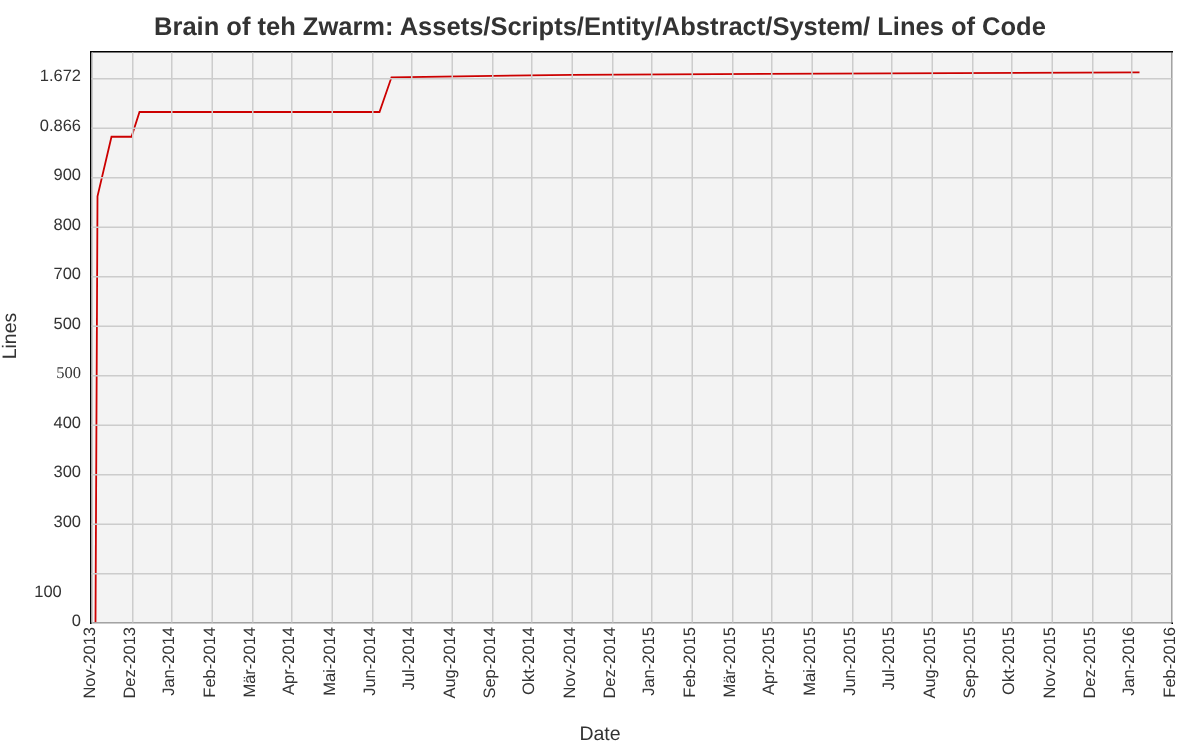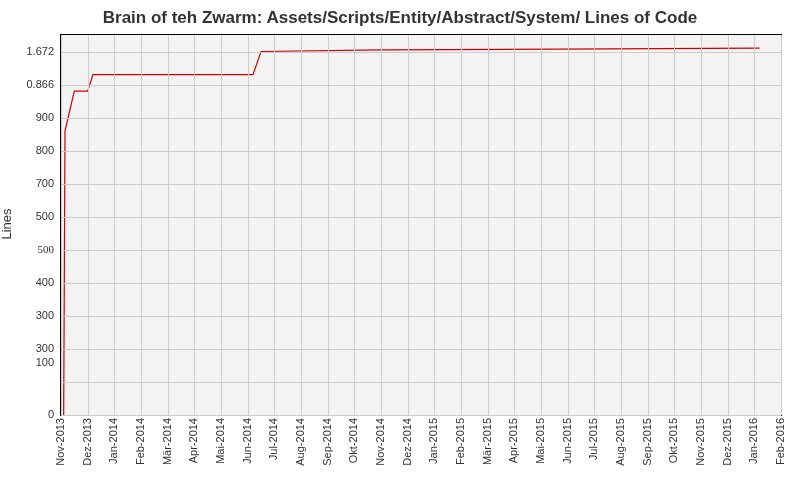--- a/index.html
+++ b/index.html
@@ -135,22 +135,23 @@
       <div class="vgrid" style="left: 533.333px;"></div>
       <div class="vgrid" style="left: 560px;"></div>
       <div class="vgrid" style="left: 586.667px;"></div>
       <div class="vgrid" style="left: 613.333px;"></div>
       <div class="vgrid" style="left: 640px;"></div>
       <div class="vgrid" style="left: 666.667px;"></div>
       <div class="vgrid" style="left: 693.333px;"></div>
       <div class="vgrid" style="left: 720px;"></div>
     </div>
 
+  <div class="xlabel">Date</div>
 <div class="ytick" style="top: 414px;">0</div>
-    <div class="ytick" style="top: 362px;">100</div>
+    <div class="ytick" style="top: 395px; text-align: center;">100</div>
     <div class="ytick" style="top: 347.913px;">300</div>
     <div class="ytick" style="top: 314.87px;">300</div>
     <div class="ytick" style="top: 281.826px;">400</div>
     <div class="ytick" style="top: 248.783px; font-family: Liberation Serif, serif;">500</div>
     <div class="ytick" style="top: 215.739px;">500</div>
     <div class="ytick" style="top: 182.696px;">700</div>
     <div class="ytick" style="top: 149.652px;">800</div>
     <div class="ytick" style="top: 116.609px;">900</div>
     <div class="ytick" style="top: 83.5652px;">0.866</div>
     <div class="ytick" style="top: 50.5217px;">1.672</div>

